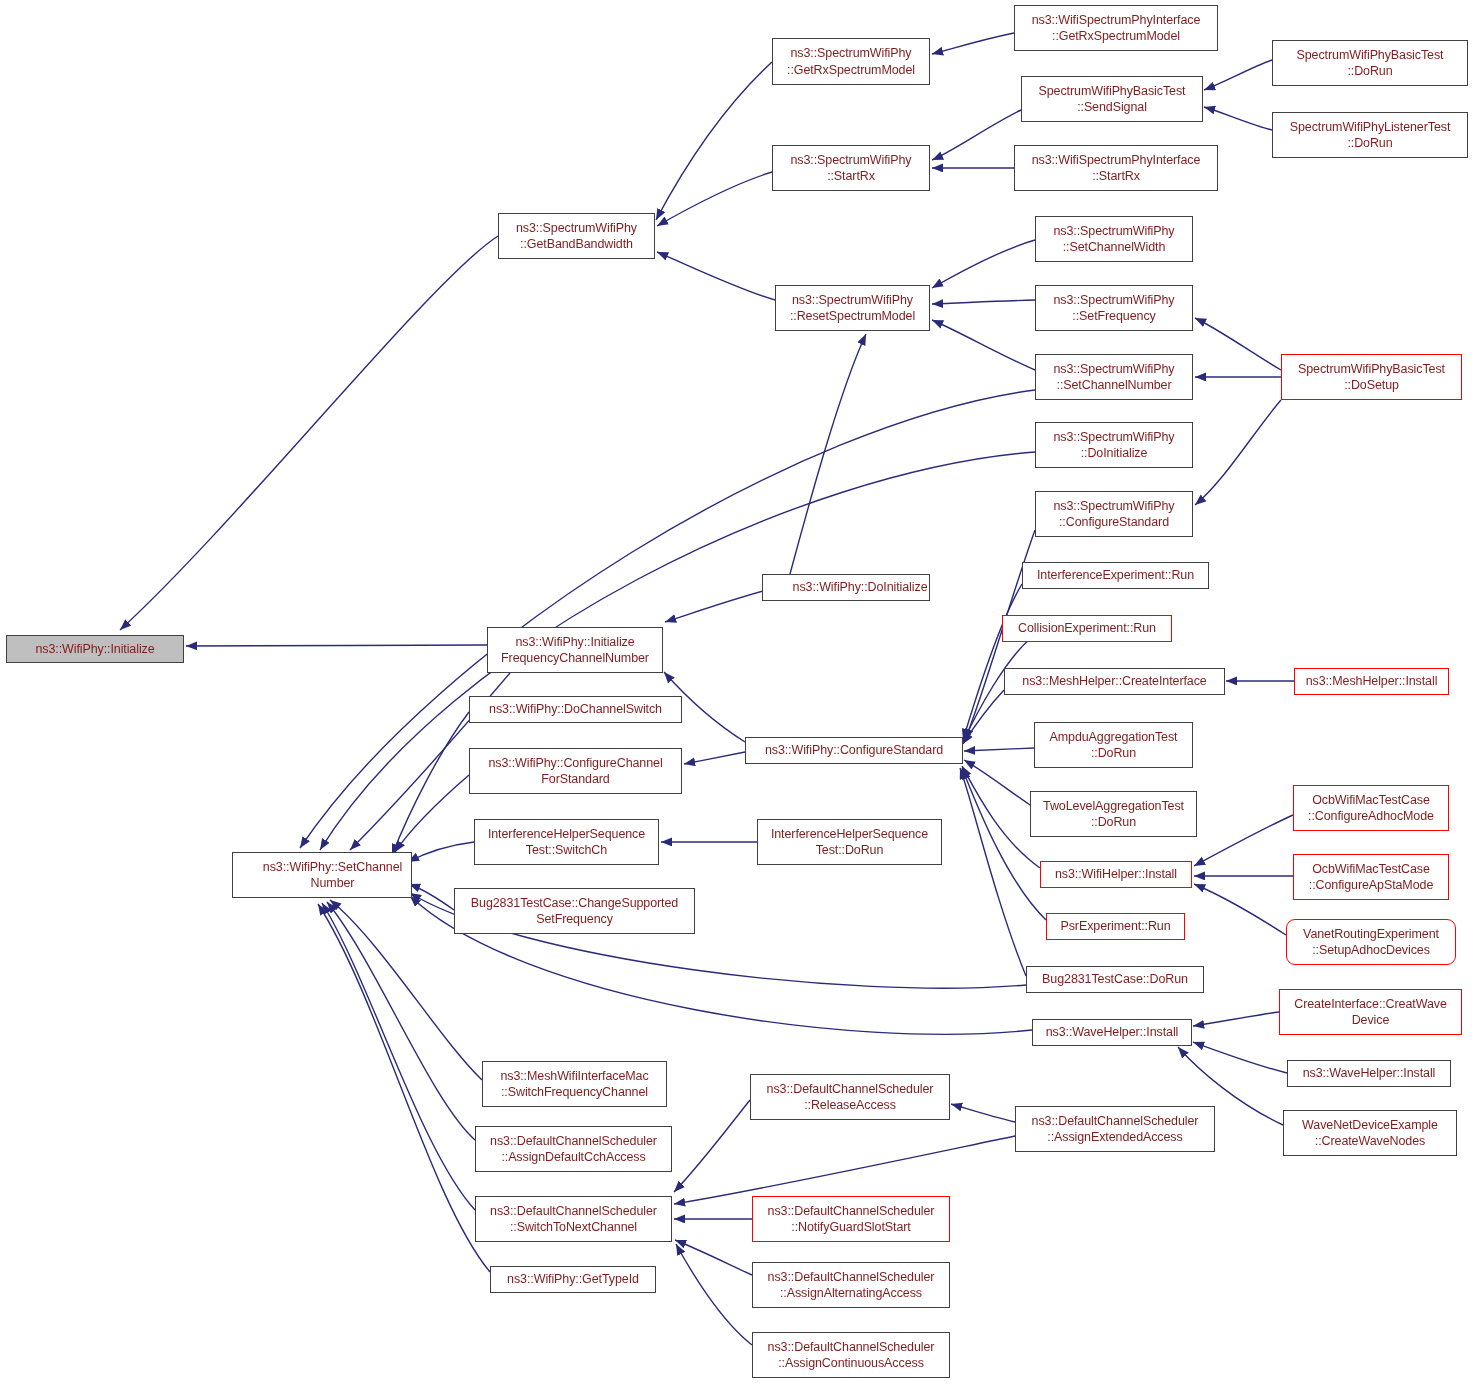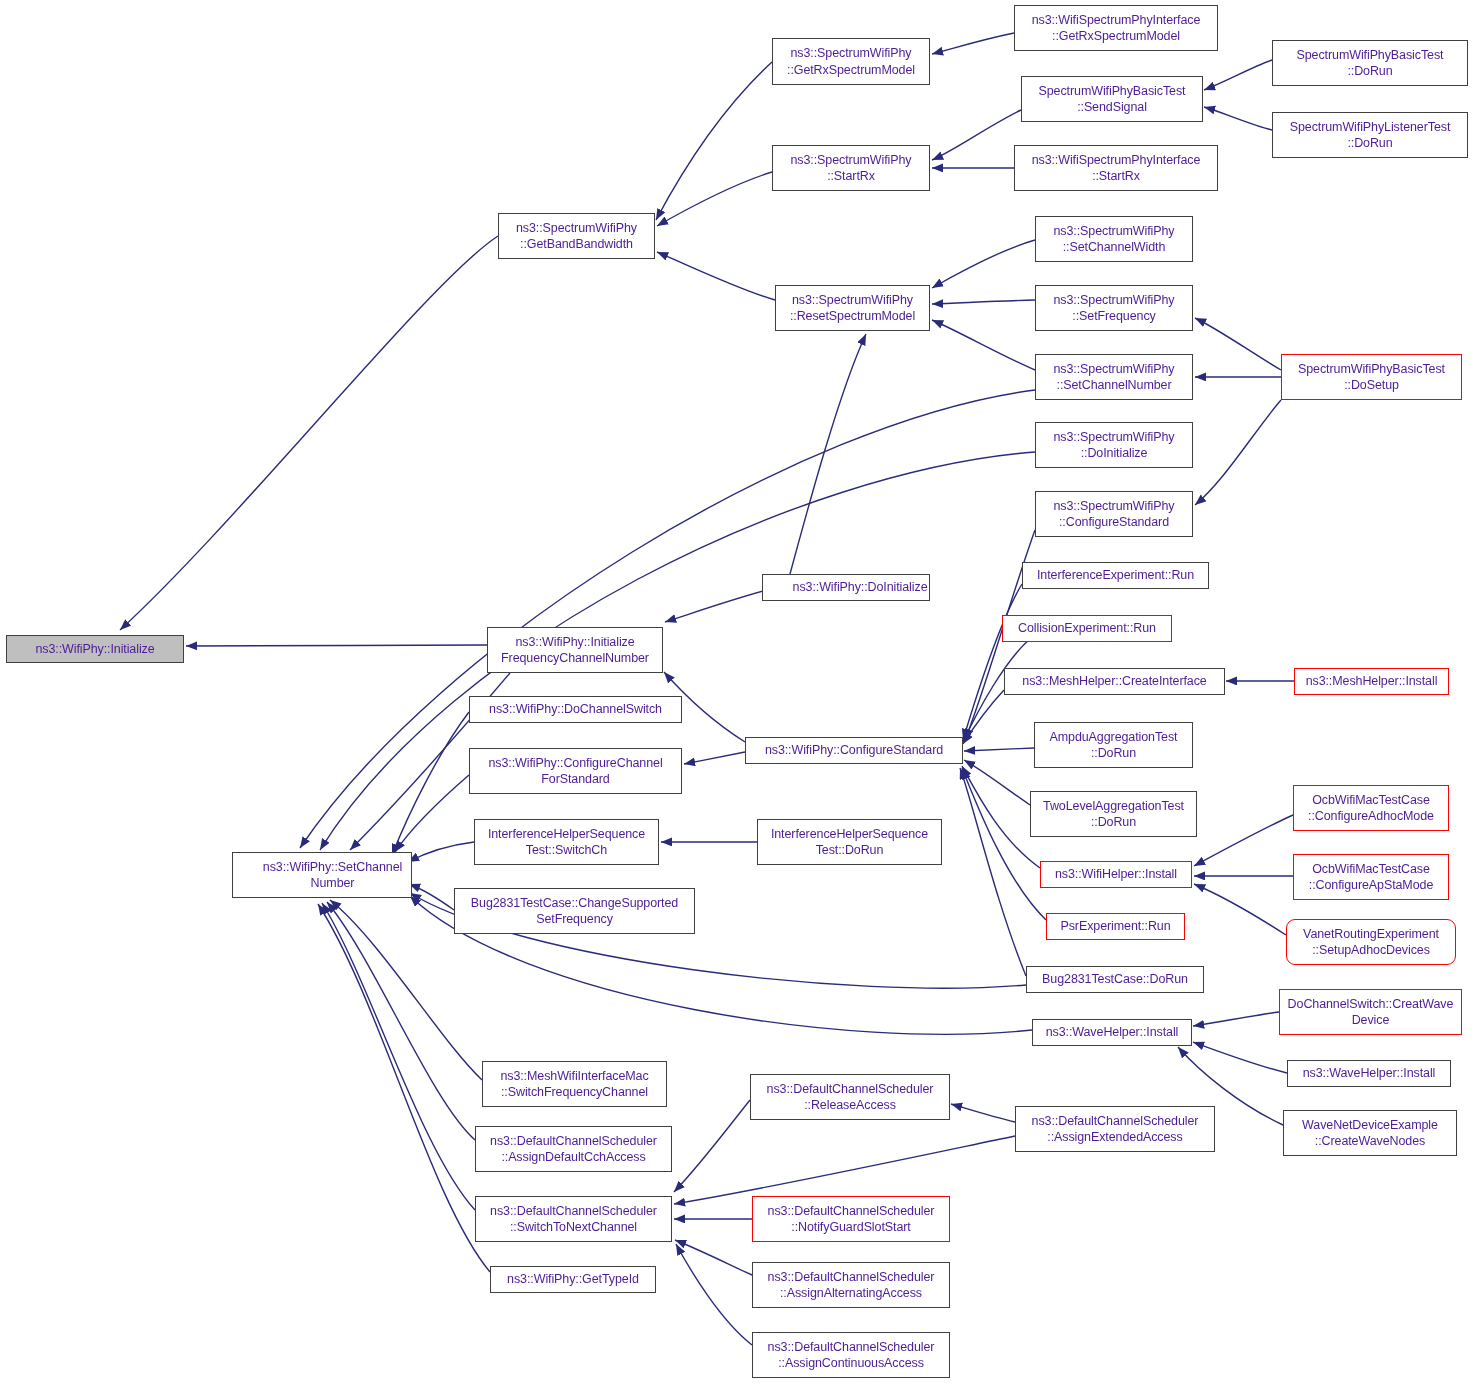--- a/index.html
+++ b/index.html
@@ -20,21 +20,21 @@
   }
   .node{
     position:absolute;
     box-sizing:border-box;
     display:flex;
     align-items:center;
     justify-content:center;
     text-align:center;
     background:#ffffff;
     border:1px solid #404040;
-    color:#4c1d95;
+    color:#7f1d1d;
     font-size:12.5px;
     line-height:1.32;
     letter-spacing:-0.1px;
     padding:1px 3px;
     white-space:pre-line;
     z-index:5;
   }
   .node.red{ border-color:#ff0000; }
   .node.root{ background:#bfbfbf; border-color:#404040; }
 </style>
@@ -164,21 +164,21 @@
     <div class="node red" style="left: 1040px; top: 861px; width: 152px; height: 27px;"><span>ns3::WifiHelper::Install</span></div>
     <div class="node red" style="left: 1293px; top: 785px; width: 156px; height: 46px;"><span>OcbWifiMacTestCase
 ::ConfigureAdhocMode</span></div>
     <div class="node red" style="left: 1293px; top: 854px; width: 156px; height: 46px;"><span>OcbWifiMacTestCase
 ::ConfigureApStaMode</span></div>
     <div class="node red" style="left: 1046px; top: 913px; width: 139px; height: 27px;"><span>PsrExperiment::Run</span></div>
     <div class="node red" style="left: 1286px; top: 919px; width: 170px; height: 46px; border-radius: 9px;"><span>VanetRoutingExperiment
 ::SetupAdhocDevices</span></div>
     <div class="node" style="left: 1026px; top: 966px; width: 178px; height: 27px;"><span>Bug2831TestCase::DoRun</span></div>
     <div class="node" style="left: 1032px; top: 1019px; width: 160px; height: 27px;"><span>ns3::WaveHelper::Install</span></div>
-    <div class="node red" style="left: 1279px; top: 989px; width: 183px; height: 46px;"><span>DoChannelSwitch::CreatWave
+    <div class="node red" style="left: 1279px; top: 989px; width: 183px; height: 46px;"><span>CreateInterface::CreatWave
 Device</span></div>
     <div class="node" style="left: 1287px; top: 1060px; width: 164px; height: 27px;"><span>ns3::WaveHelper::Install</span></div>
     <div class="node" style="left: 1283px; top: 1110px; width: 174px; height: 46px;"><span>WaveNetDeviceExample
 ::CreateWaveNodes</span></div>
     <div class="node" style="left: 482px; top: 1061px; width: 185px; height: 46px;"><span>ns3::MeshWifiInterfaceMac
 ::SwitchFrequencyChannel</span></div>
     <div class="node" style="left: 750px; top: 1074px; width: 200px; height: 46px;"><span>ns3::DefaultChannelScheduler
 ::ReleaseAccess</span></div>
     <div class="node" style="left: 1015px; top: 1106px; width: 200px; height: 46px;"><span>ns3::DefaultChannelScheduler
 ::AssignExtendedAccess</span></div>

